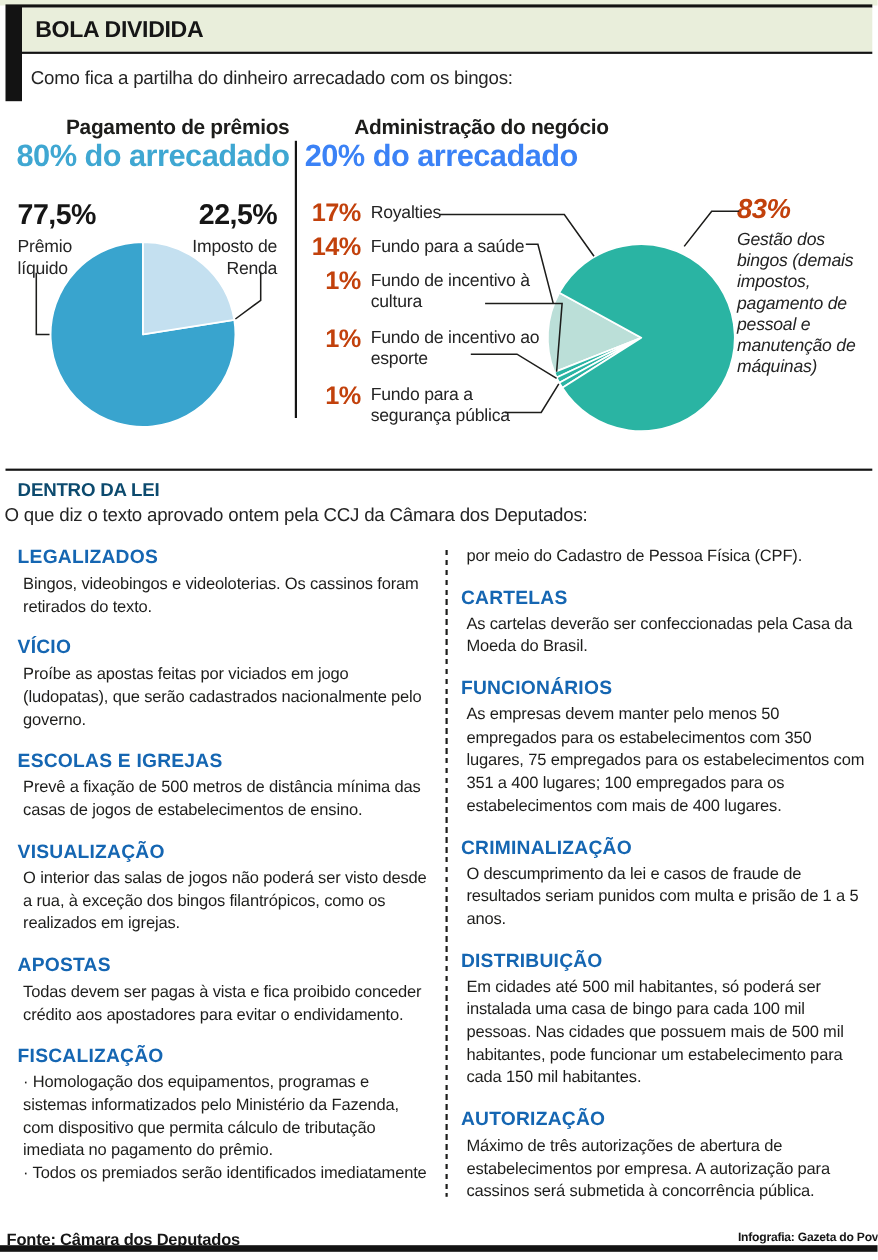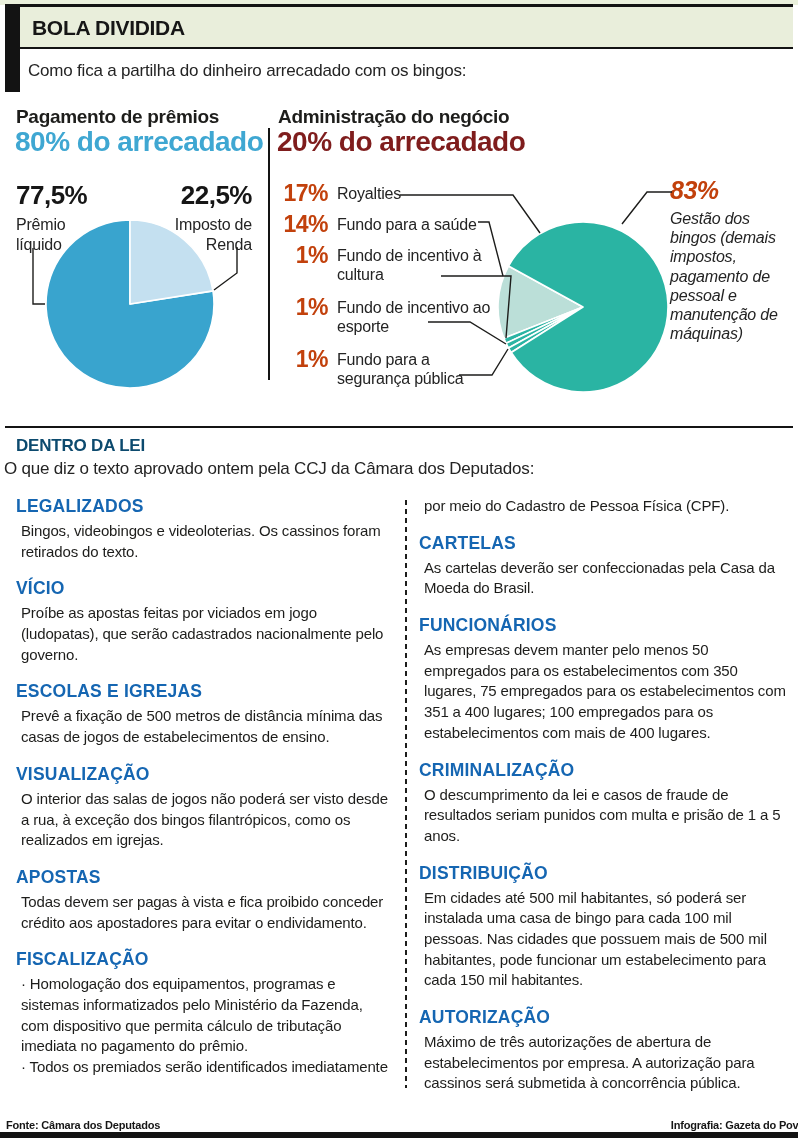--- a/index.html
+++ b/index.html
@@ -8,23 +8,23 @@
   
   .top-strip{position:absolute;left:0;top:0;width:798px;height:5px;background:#eaf0dc;}
   .left-bar{position:absolute;left:5px;top:4px;width:15px;height:88px;background:#131313;}
   .top-rule{position:absolute;left:20px;top:4px;right:5px;height:3px;background:#131313;}
   .title-band{position:absolute;left:20px;top:7px;right:5px;height:40px;background:#e9eedb;}
   .title-band h1{margin:0;padding:9px 0 0 12px;font-size:21px;font-weight:700;letter-spacing:-.3px;color:#161616;}
   .band-rule{position:absolute;left:20px;top:47px;right:5px;height:2px;background:#131313;}
   .subtitle{position:absolute;left:28px;top:61px;font-size:17px;letter-spacing:-.2px;color:#242424;}
   
   #charts{position:absolute;left:0;top:100px;width:798px;height:330px;}
-  .chart-title{position:absolute;font-size:19px;font-weight:700;letter-spacing:-.3px;color:#1d1d1b;}
+  .chart-title{position:absolute;font-size:19px;font-weight:700;letter-spacing:-.3px;color:#1d1d1b;margin-left:44px;}
   .chart-sub{position:absolute;font-size:28px;font-weight:700;letter-spacing:-.5px;}
-  .sub-blue{color:#3FA7D2;} .sub-teal{color:#7f1d1d;}
+  .sub-blue{color:#3FA7D2;} .sub-teal{color:#3b82f6;}
   .pct-big{font-size:26px;font-weight:700;letter-spacing:-.5px;color:#161616;}
   .slice-name{font-size:16px;line-height:1.28;letter-spacing:-.2px;color:#242424;}
   .lbl-left{position:absolute;left:16px;top:80px;width:90px;}
   .lbl-left .slice-name{margin-top:4px;width:70px;}
   .lbl-right{position:absolute;left:140px;top:80px;width:112px;text-align:right;}
   .lbl-right .slice-name{margin-top:4px;}
   .divider-v{position:absolute;left:268px;top:28px;width:2px;height:252px;background:#141414;}
   .pie{position:absolute;}
   #pie1{left:44px;top:118px;}
   #pie2{left:496px;top:120px;}
@@ -43,21 +43,21 @@
   .law-col{position:absolute;top:496px;}
   #law-col-left{left:16px;width:378px;}
   #law-col-right{left:419px;width:372px;}
   .law-item{margin-bottom:16px;}
   .law-heading{font-size:17.5px;font-weight:700;letter-spacing:.2px;color:#1566b2;margin-bottom:4px;}
   .law-heading:empty{display:none;margin:0;}
   .law-body{font-size:15px;line-height:1.38;letter-spacing:-.15px;color:#1d1d1b;margin-left:5px;white-space:pre-line;}
   .col-divider{position:absolute;left:405px;top:500px;width:2px;height:588px;
                background:repeating-linear-gradient(#1d1d1b 0 5px,transparent 5px 9px);}
   
-  .footer-src{position:absolute;left:6px;top:1119px;font-size:11px;font-weight:700;letter-spacing:-.2px;color:#161616;text-align:right;}
+  .footer-src{position:absolute;left:6px;top:1119px;font-size:15px;font-weight:700;letter-spacing:-.2px;color:#161616;text-align:right;}
   .footer-credit{position:absolute;right:-7px;top:1119px;font-size:11px;font-weight:700;letter-spacing:-.2px;color:#161616;}
   .bottom-bar{position:absolute;left:0;top:1132px;width:798px;height:6px;background:#131313;}
 </style>
 </head>
 <body>
 
 <div id="canvas">
 
   <div class="top-strip"></div>
   <div class="left-bar"></div>

